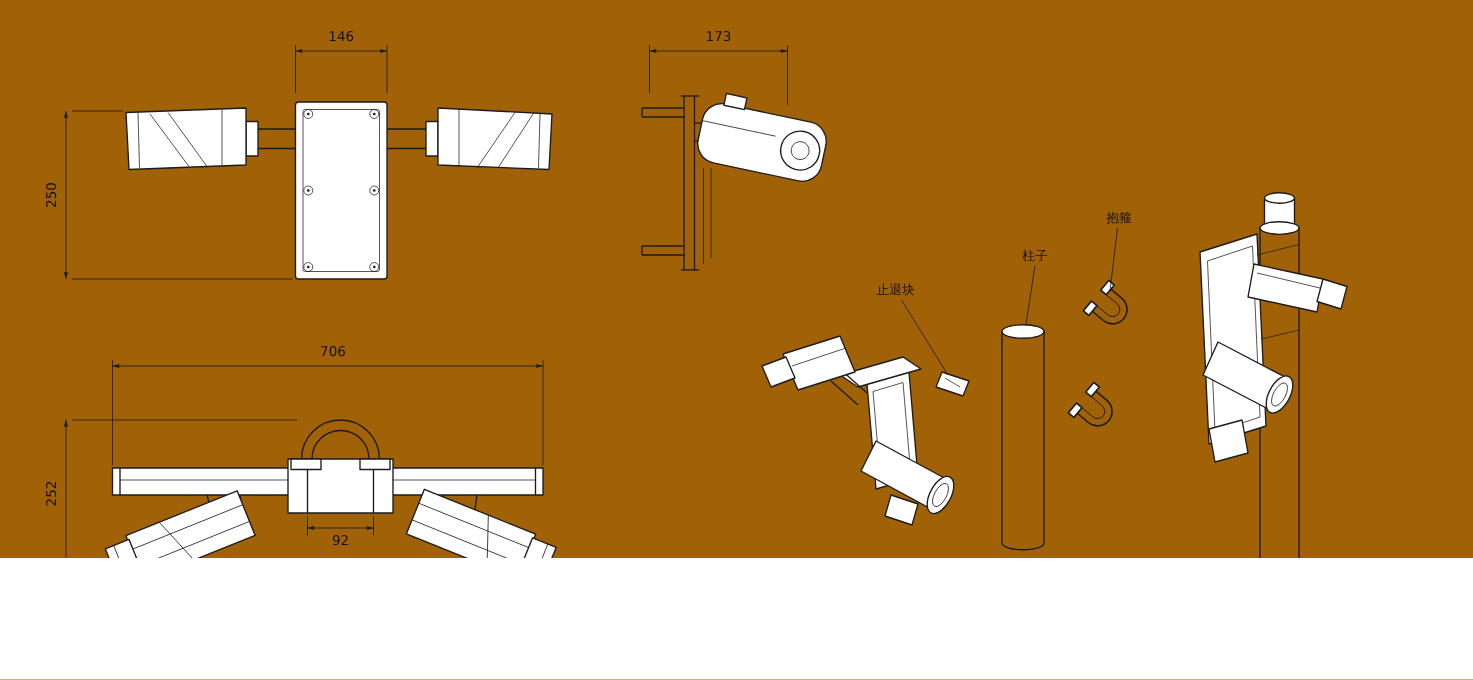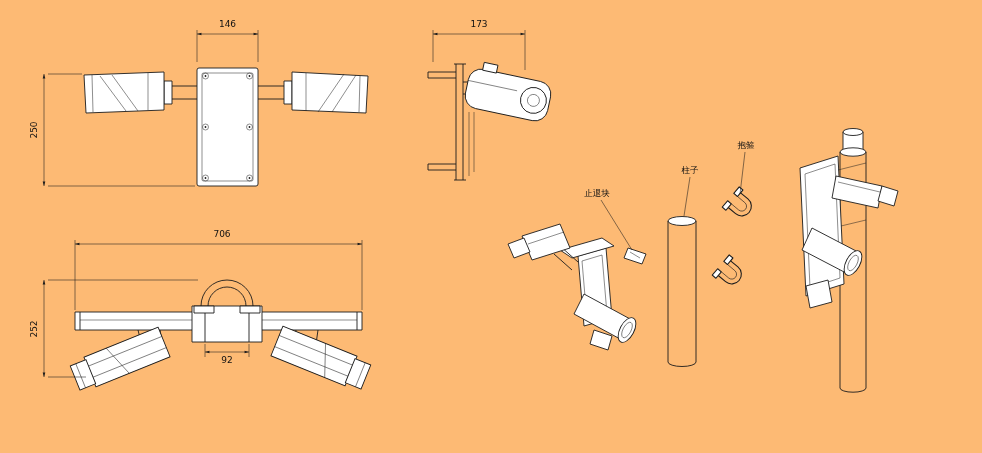--- a/index.html
+++ b/index.html
@@ -1,16 +1,16 @@
 <!DOCTYPE html>
 <html><head>
 <meta charset="utf-8">
 <style>
   html,body{margin:0;padding:0;background:#ffffff;}
-  .canvas{position:relative;width:982px;height:453px;background:#fdba74;overflow:hidden;}
+  .canvas{position:relative;width:982px;height:372px;background:#a16207;overflow:hidden;}
   svg{display:block;}
   .ln{fill:none;stroke:#1c1c1c;stroke-width:0.9;stroke-linejoin:round;}
   .thin{stroke-width:0.5;}
   .fw{fill:#ffffff;}
   .dim{fill:none;stroke:#1c1c1c;stroke-width:0.55;}
   .dim-text{font-family:"DejaVu Sans",sans-serif;font-size:9px;fill:#111111;}
   .part-label{font-family:"DejaVu Sans",sans-serif;font-size:8.5px;fill:#111111;}
 </style>
 </head>
 <body>

